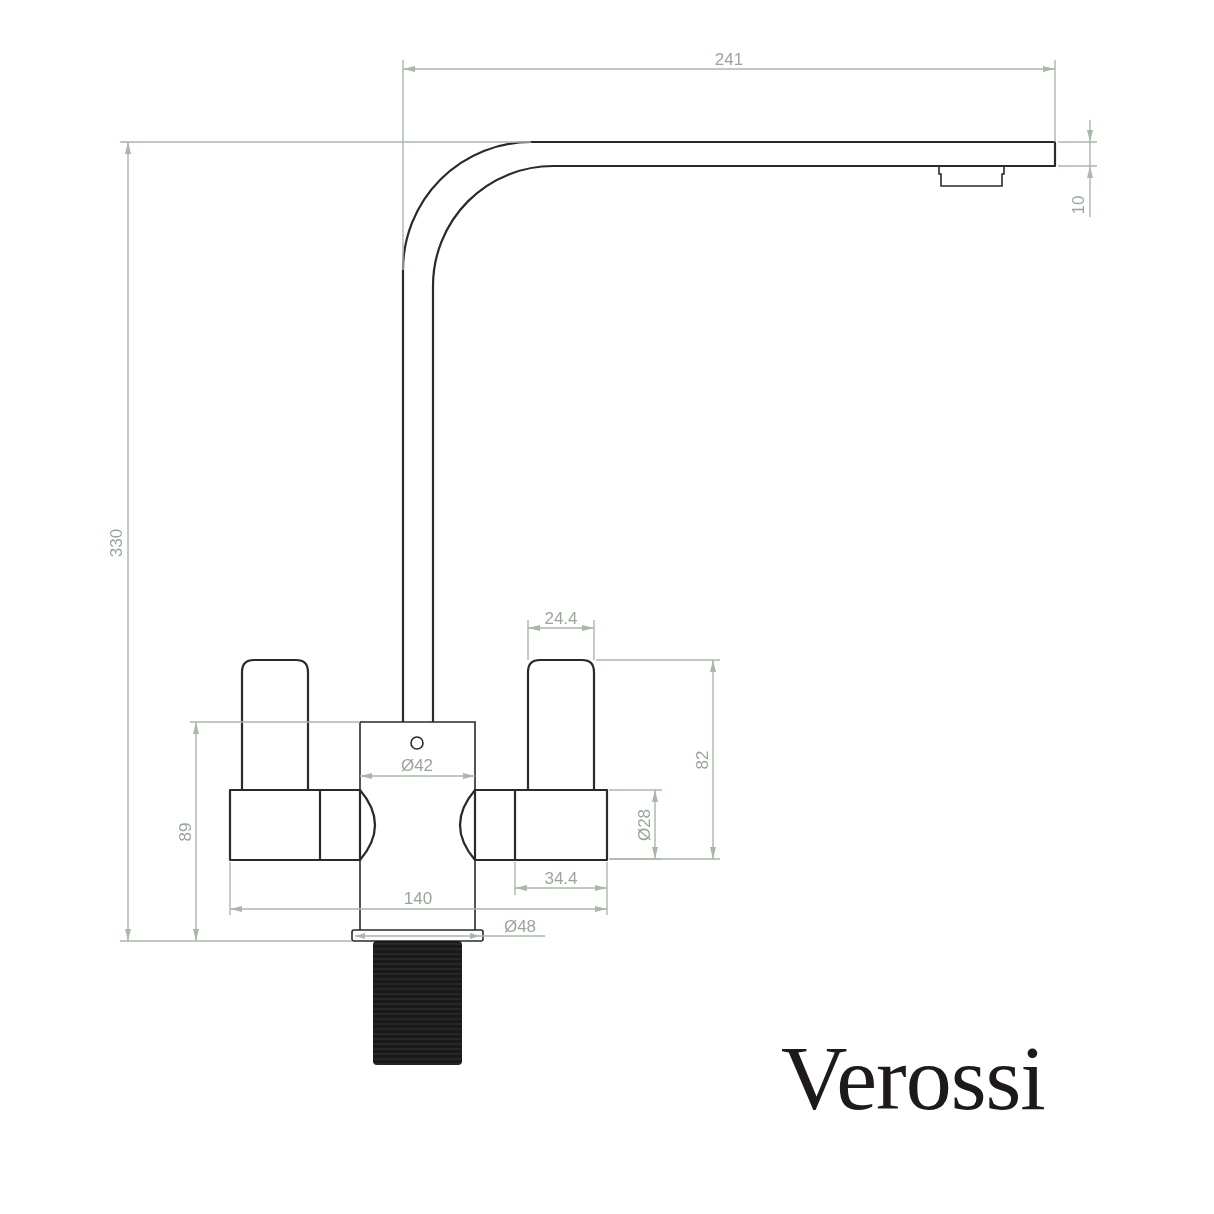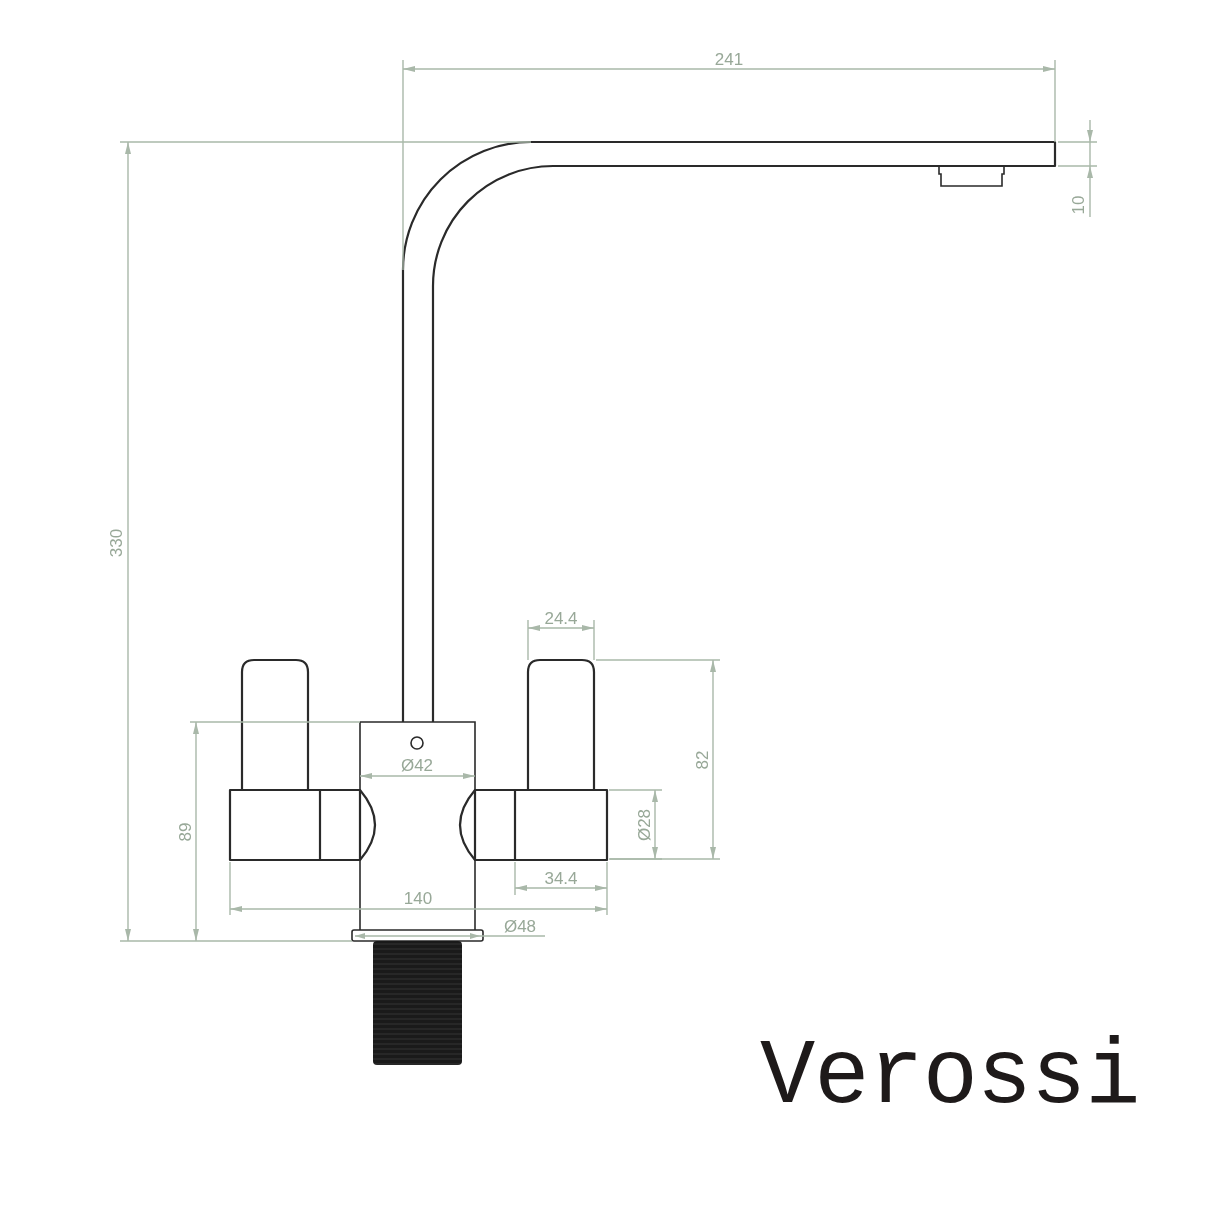--- a/index.html
+++ b/index.html
@@ -3,21 +3,21 @@
 <meta charset="utf-8">
 <style>
   html, body { margin:0; padding:0; background:#ffffff; }
   body { width:1214px; height:1214px; position:relative; overflow:hidden; }
   svg { position:absolute; left:0; top:0; }
   .part { fill:none; stroke:#2a2a2a; stroke-width:2.2; stroke-linejoin:round; }
   .part-thin { fill:none; stroke:#2a2a2a; stroke-width:1.6; }
   .dim { fill:none; stroke:#a9b8a9; stroke-width:1.4; }
   .arrow { fill:#a9b8a9; }
   .dimtxt { font-family:"Liberation Sans", sans-serif; font-size:17px; fill:#98a898; }
-  .brand { position:absolute; left:760px; top:1032px; font-family:Liberation Mono, monospace; font-size:92px; color:#1e1a1a; letter-spacing:-1px; line-height:1; }
+  .brand { position:absolute; left:781px; top:1032px; font-family:Liberation Serif, serif; font-size:92px; color:#1e1a1a; letter-spacing:-1px; line-height:1; }
 </style>
 </head>
 <body>
 
 <svg width="1214" height="1214" viewBox="0 0 1214 1214">
   <defs>
     <pattern id="thread" patternUnits="userSpaceOnUse" width="8" height="5">
       <rect width="8" height="5" fill="#1a1a1a"></rect>
       <line x1="0" y1="4" x2="8" y2="4" stroke="#3a3a3a" stroke-width="0.8"></line>
     </pattern>

